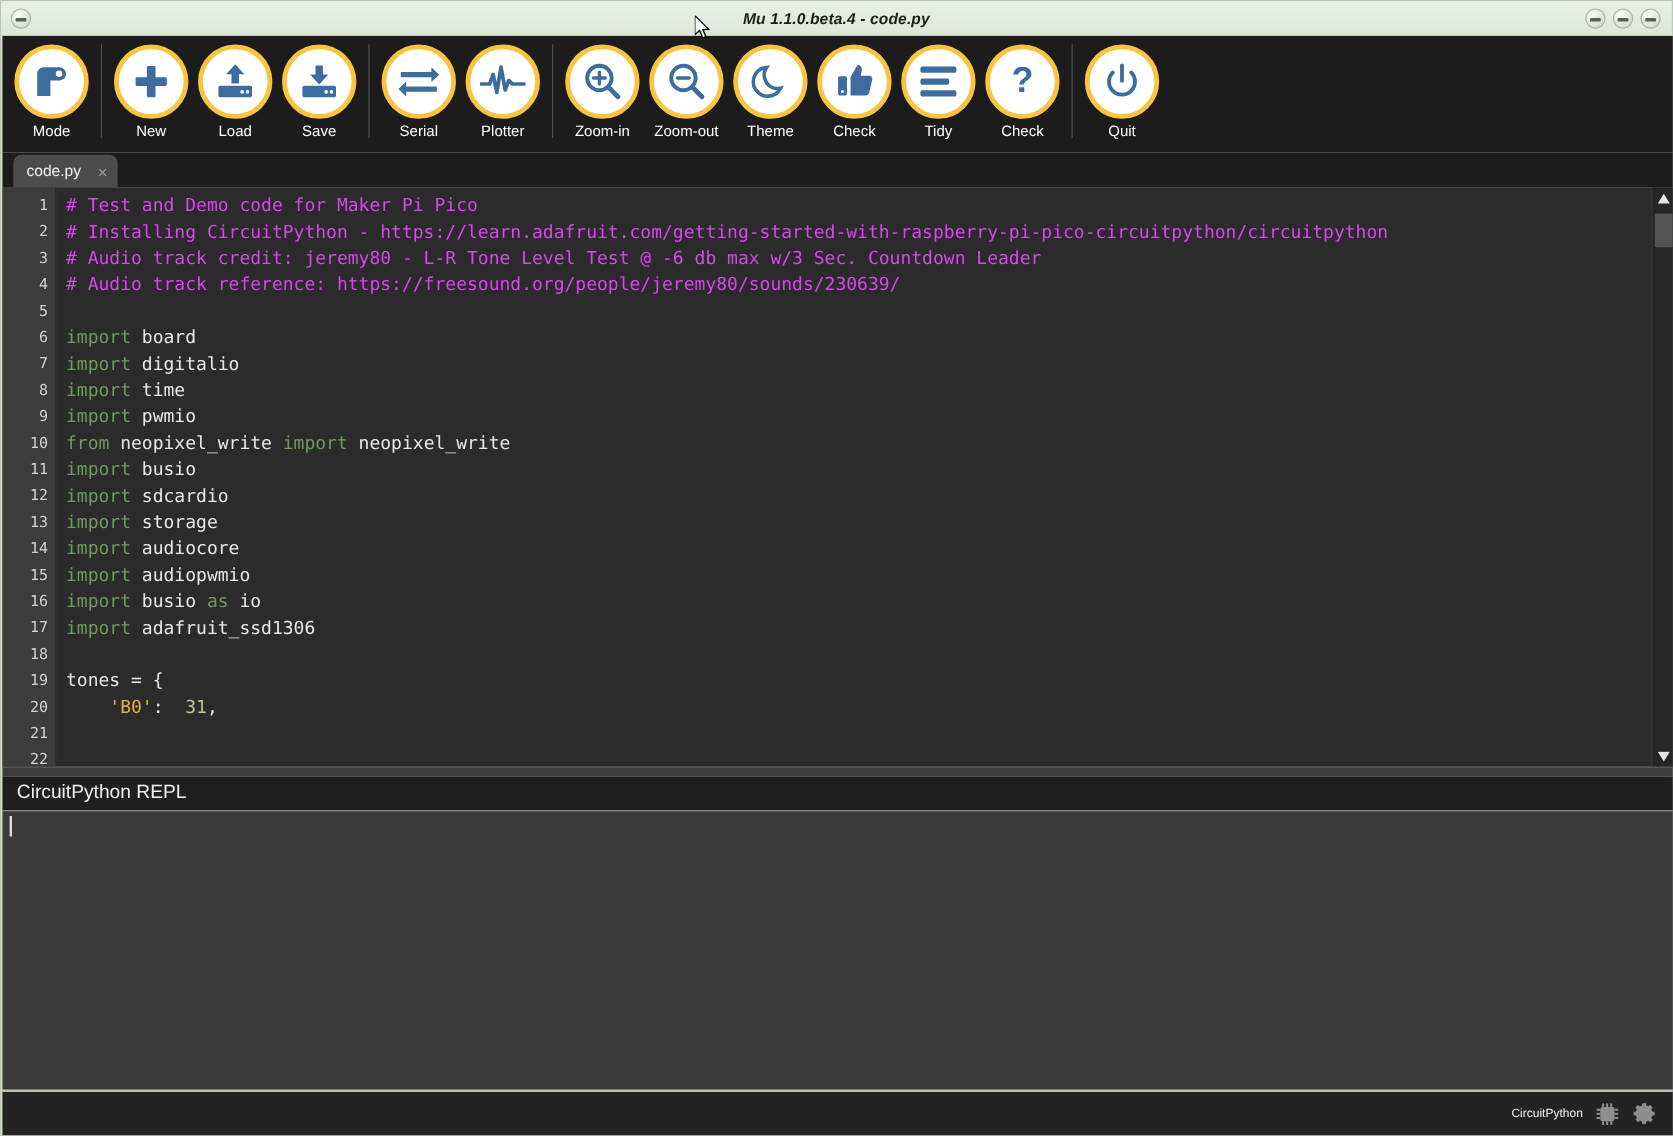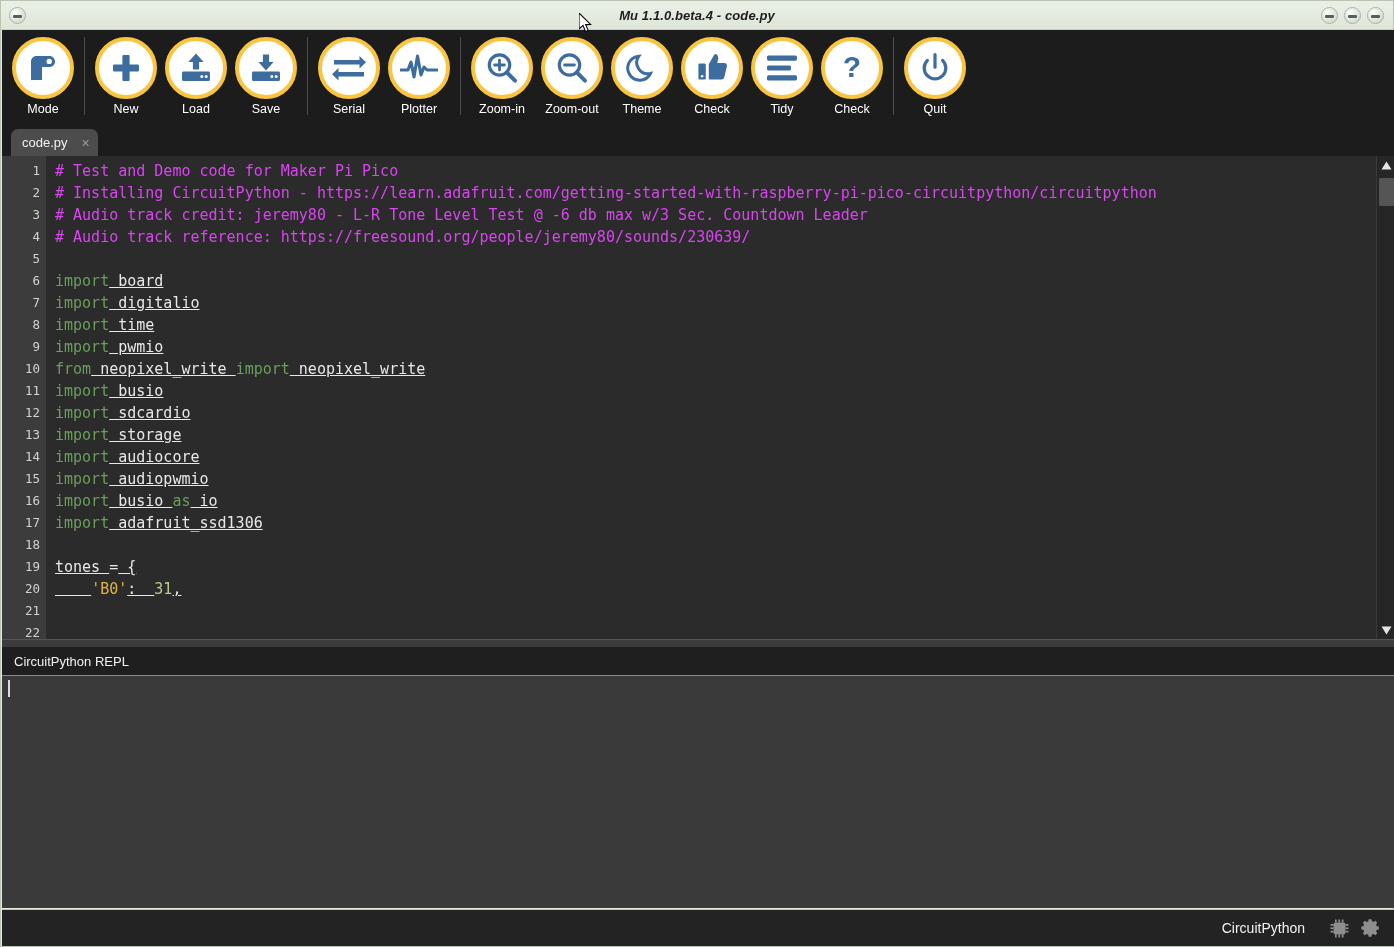--- a/index.html
+++ b/index.html
@@ -142,21 +142,21 @@
     height: 22px; line-height: 22px;
     font-family: "DejaVu Sans Mono", monospace;
     font-size: 15px;
     white-space: pre;
     color: #e8e8e8;
   }
   .c-comment { color: #d946ef; }
   .c-kw      { color: #6a9e5b; }
   .c-str     { color: #e3b341; }
   .c-num     { color: #b5cc8e; }
-  .c-plain   { color: #e8e8e8; text-decoration: underline; }
+  .c-plain   { color: #e8e8e8; }
   .c-op      { color: #e8e8e8; }
 
   
   #vscroll {
     position: absolute; right: 0; top: 0;
     width: 18px; height: 483px;
     background: #262626;
     border-left: 1px solid #3a3a3a;
   }
   .sb-arrow {
@@ -186,21 +186,21 @@
   
   #repl-header {
     position: absolute; left: 1px; top: 646px;
     width: 1392px; height: 29px;
     background: #1f1f1f;
     display: flex; align-items: center;
     padding-left: 12px;
     border-bottom: 1px solid #888;
   }
   #repl-header .repl-title {
-    font-size: 13px; color: #f0f0f0;
+    font-size: 16px; color: #f0f0f0;
   }
   #repl-body {
     position: absolute; left: 1px; top: 675px;
     width: 1392px; height: 232px;
     background: #3a3a3a;
     padding: 4px 0 0 6px;
   }
   #repl-caret {
     width: 2px; height: 17px;
     background: #dcdcdc;
@@ -211,22 +211,21 @@
   #statusbar {
     position: absolute; left: 1px; top: 908px;
     width: 1392px; height: 37px;
     background: #232323;
     display: flex; align-items: center;
     justify-content: flex-end;
     padding-right: 12px;
     border-top: 1px solid #b9c4b4;
   }
   #statusbar .status-mode {
-    font-size: 14px; color: #f2f2f2;
-    margin-right: 14px;
+    font-size: 10px; color: #f2f2f2;
   }
   .status-ico { margin-left: 10px; display: flex; align-items: center; cursor: pointer; }
   .status-ico svg { display: block; }
 
   
   #mouse-cursor {
     position: absolute;
     left: 578px; top: 12px;
     width: 14px; height: 22px;
     pointer-events: none;

